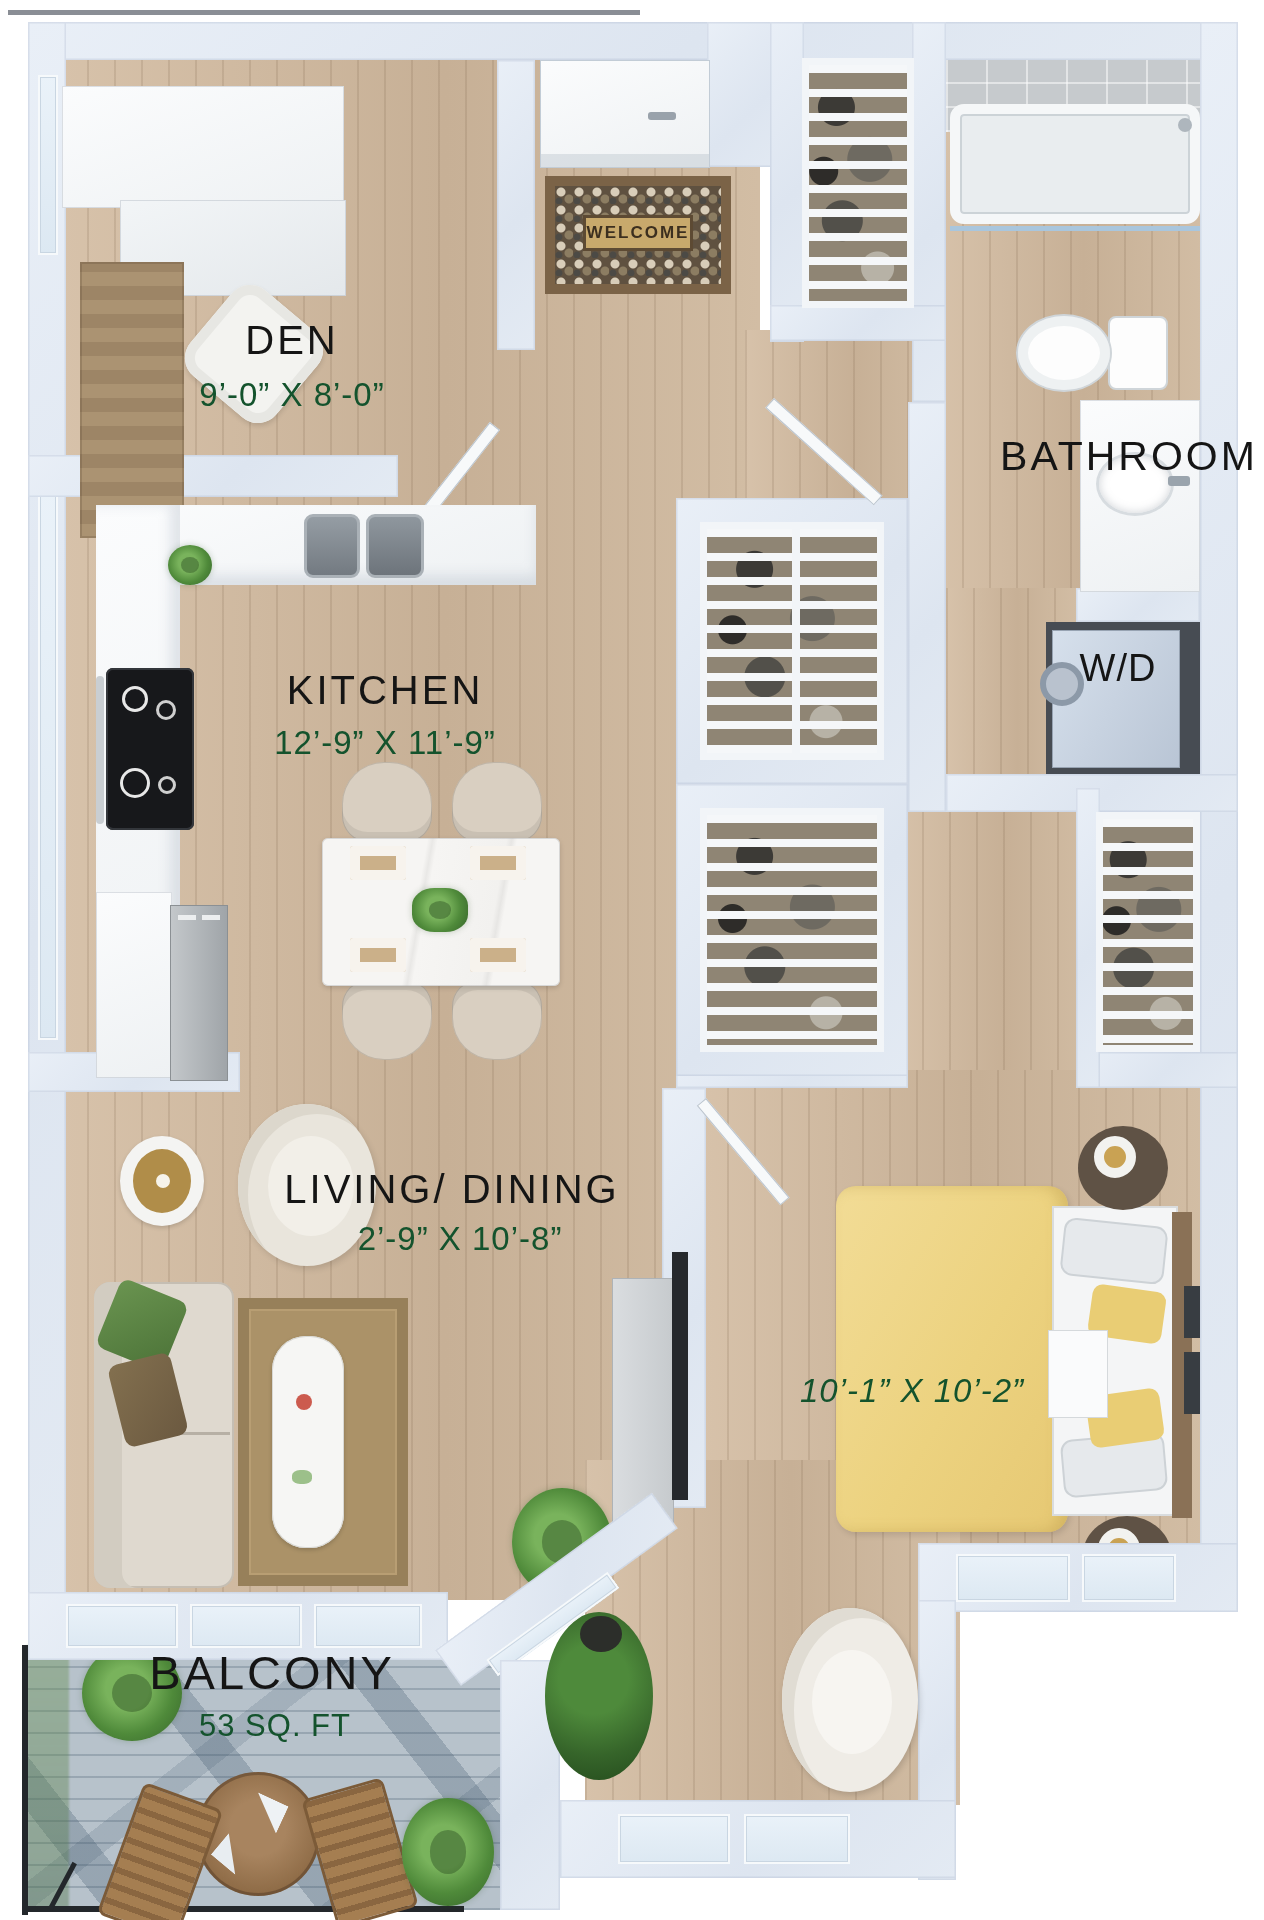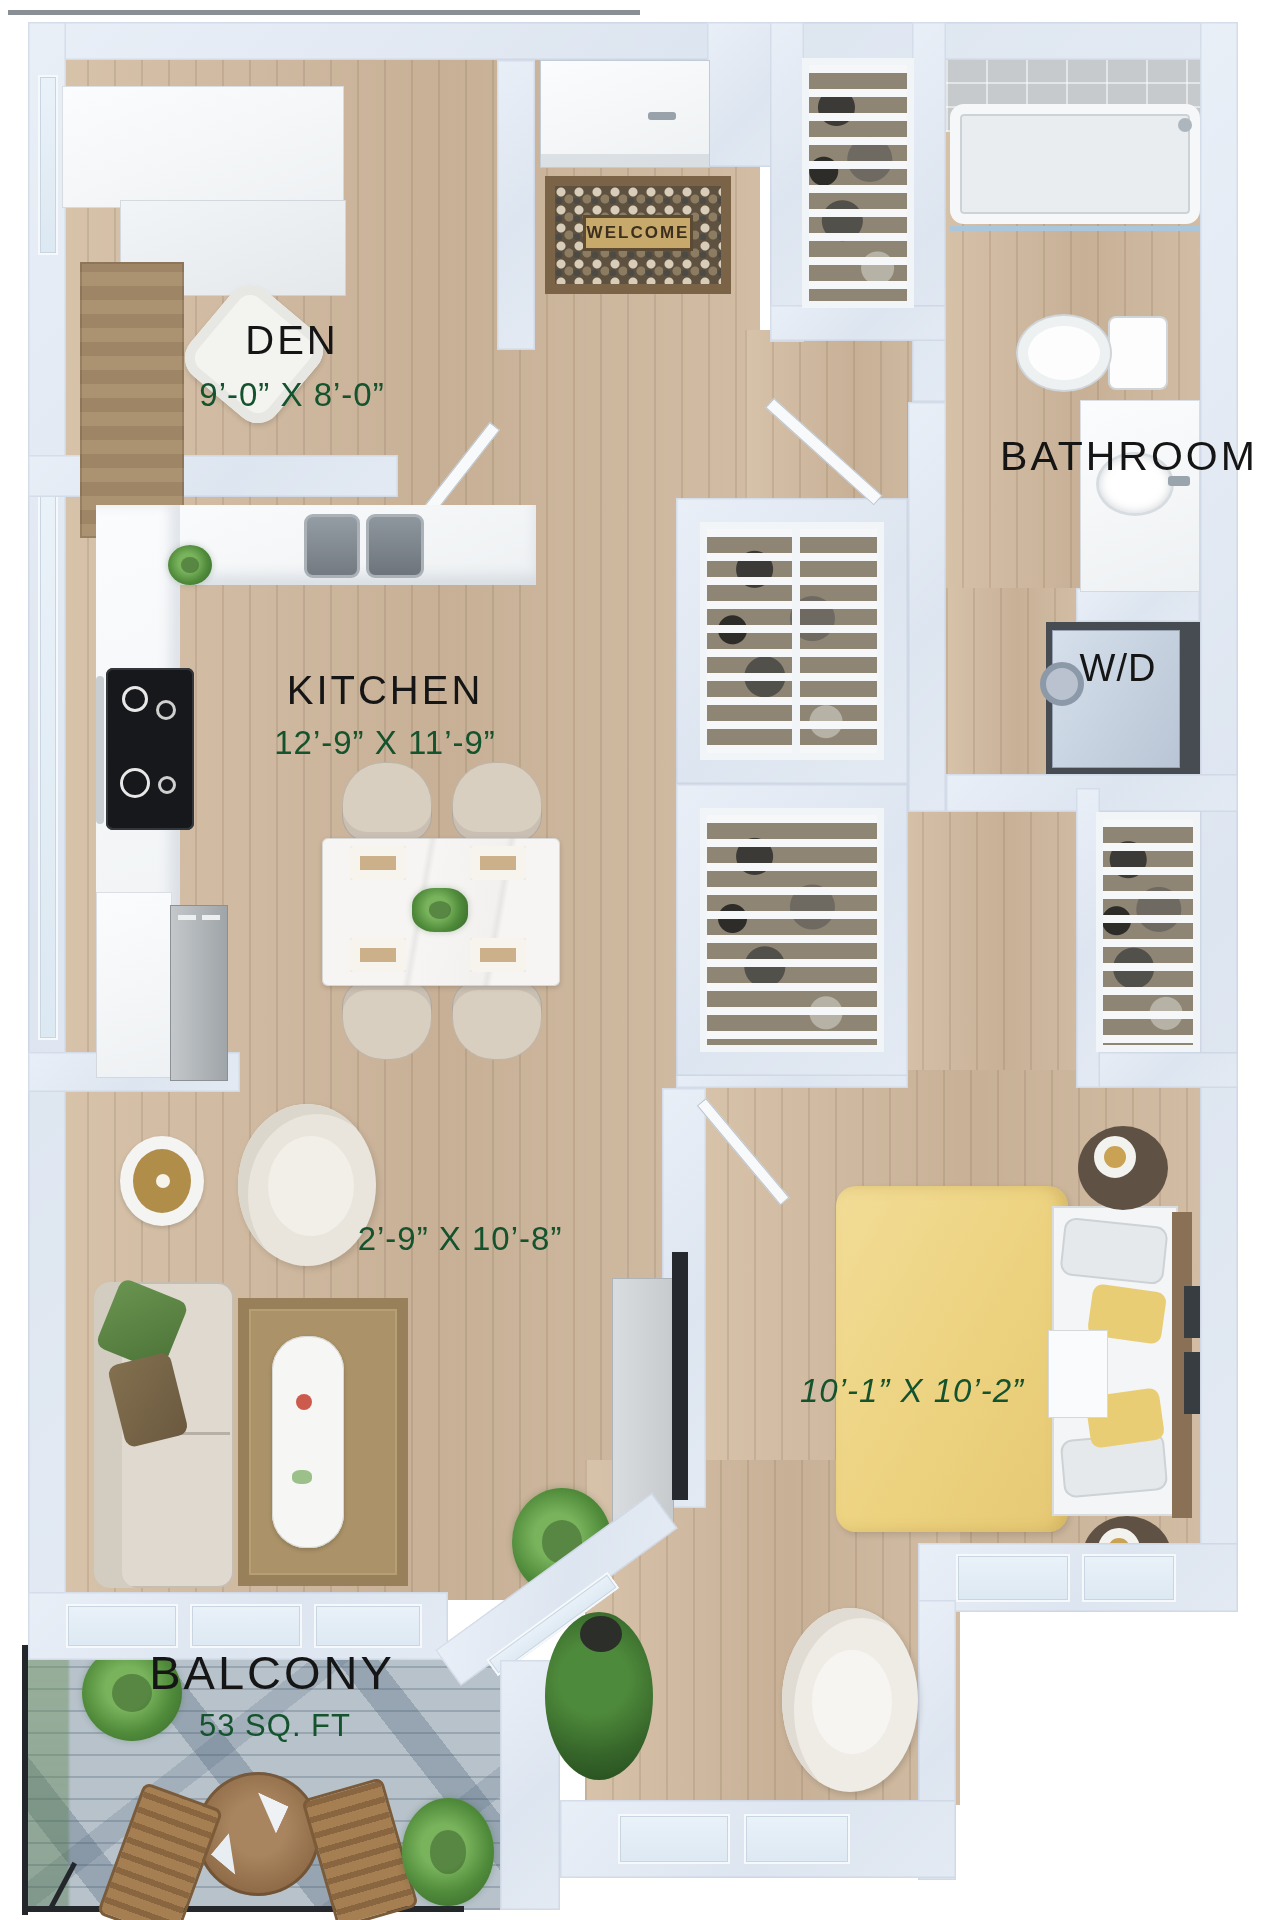--- a/index.html
+++ b/index.html
@@ -214,20 +214,21 @@
       background:#ab9268;border:11px solid #97805a;box-shadow:inset 0 0 0 2px #b89e73;"></div>
   <div class="abs" style="left:272px;top:1336px;width:72px;height:212px;border-radius:34px;
       background:#f6f6f4;box-shadow:0 2px 4px rgba(0,0,0,.18), inset 0 0 0 1px #d8d8d4;"></div>
   <div class="abs" style="left:296px;top:1394px;width:16px;height:16px;border-radius:50%;background:#cc5b4e;"></div>
   <div class="abs" style="left:292px;top:1470px;width:20px;height:14px;border-radius:40%;background:#9cc08a;"></div>
 
   <div class="abs" style="left:612px;top:1278px;width:62px;height:254px;background:linear-gradient(90deg,#dadde0,#c6cacd);box-shadow:inset 0 0 0 1px #aeb3b7;"></div>
   <div class="abs" style="left:672px;top:1252px;width:16px;height:248px;background:#26292d;"></div>
   <div class="abs plant" style="left:512px;top:1488px;width:100px;height:108px;"></div>
 
+  <div class="room-label" style="left:452px;top:1189px;">LIVING/ DINING</div>
   <div class="room-dims" style="left:460px;top:1239px;">2’-9” X 10’-8”</div>
 
   <div class="abs wall" style="left:28px;top:1592px;width:420px;height:68px;"></div>
   <div class="abs glass" style="left:66px;top:1604px;width:112px;height:44px;"></div>
   <div class="abs glass" style="left:190px;top:1604px;width:112px;height:44px;"></div>
   <div class="abs glass" style="left:314px;top:1604px;width:108px;height:44px;"></div>
 
   <div class="abs wall" style="left:448px;top:1646px;width:268px;height:44px;transform:rotate(-36deg);transform-origin:left center;"></div>
   <div class="abs glass" style="left:492px;top:1658px;width:150px;height:20px;transform:rotate(-36deg);transform-origin:left center;"></div>
   <div class="abs wall" style="left:500px;top:1660px;width:60px;height:250px;"></div>

